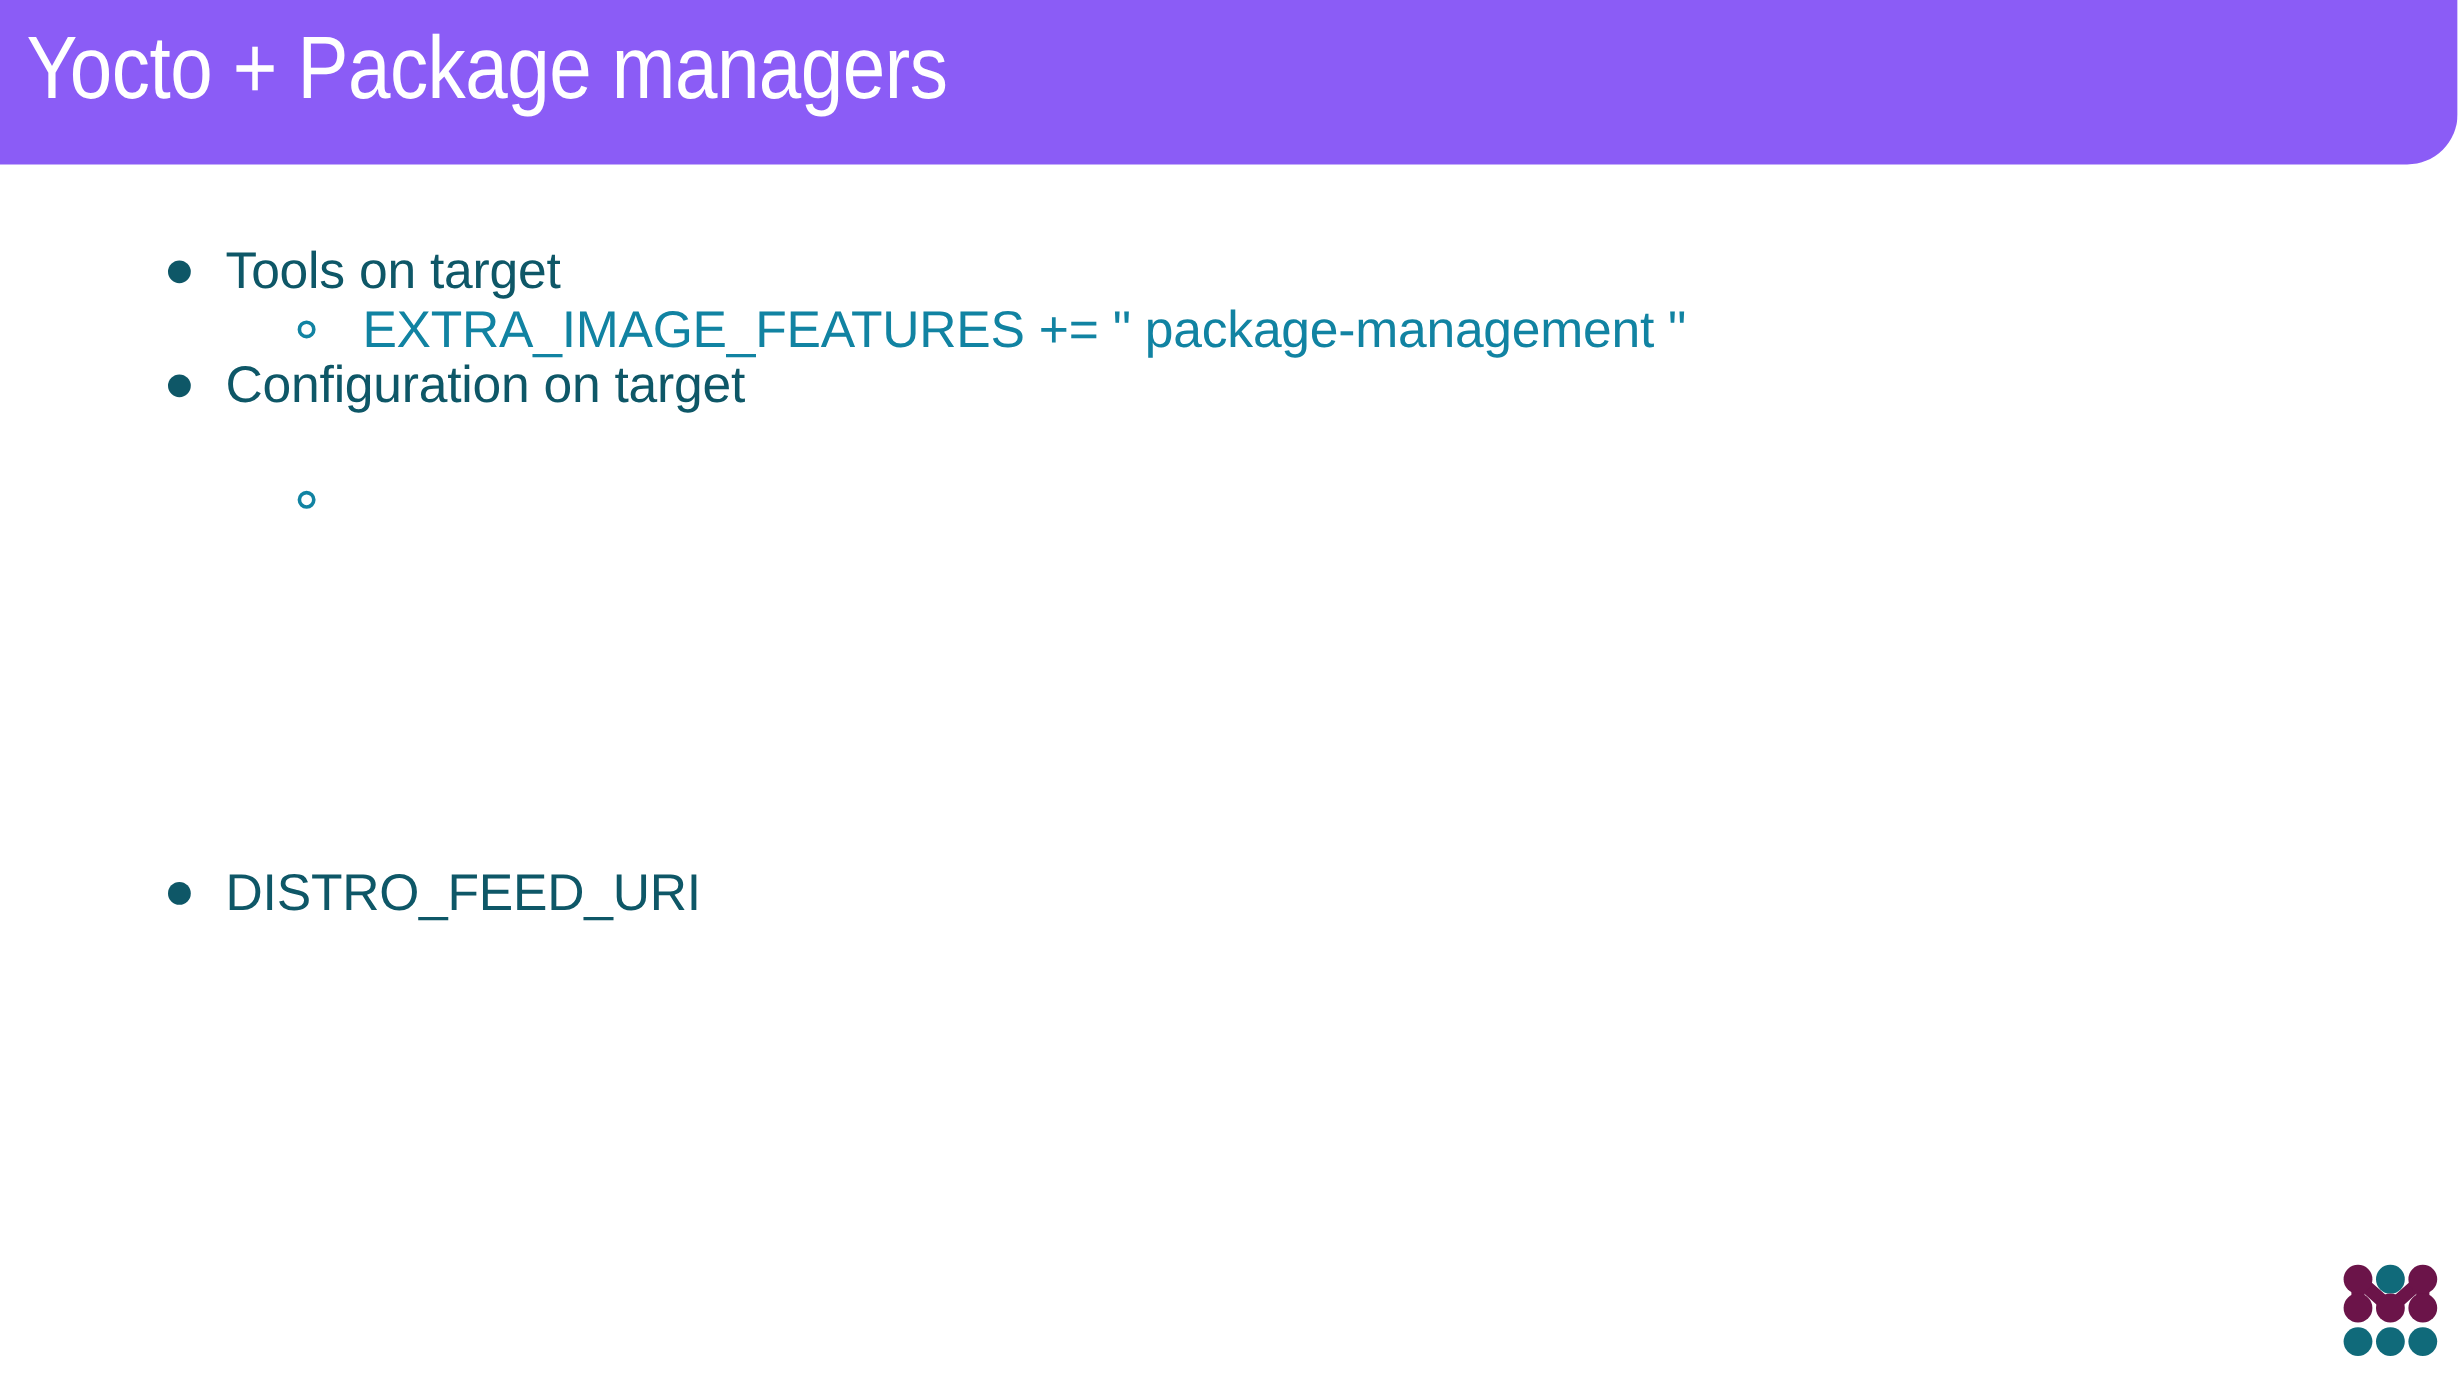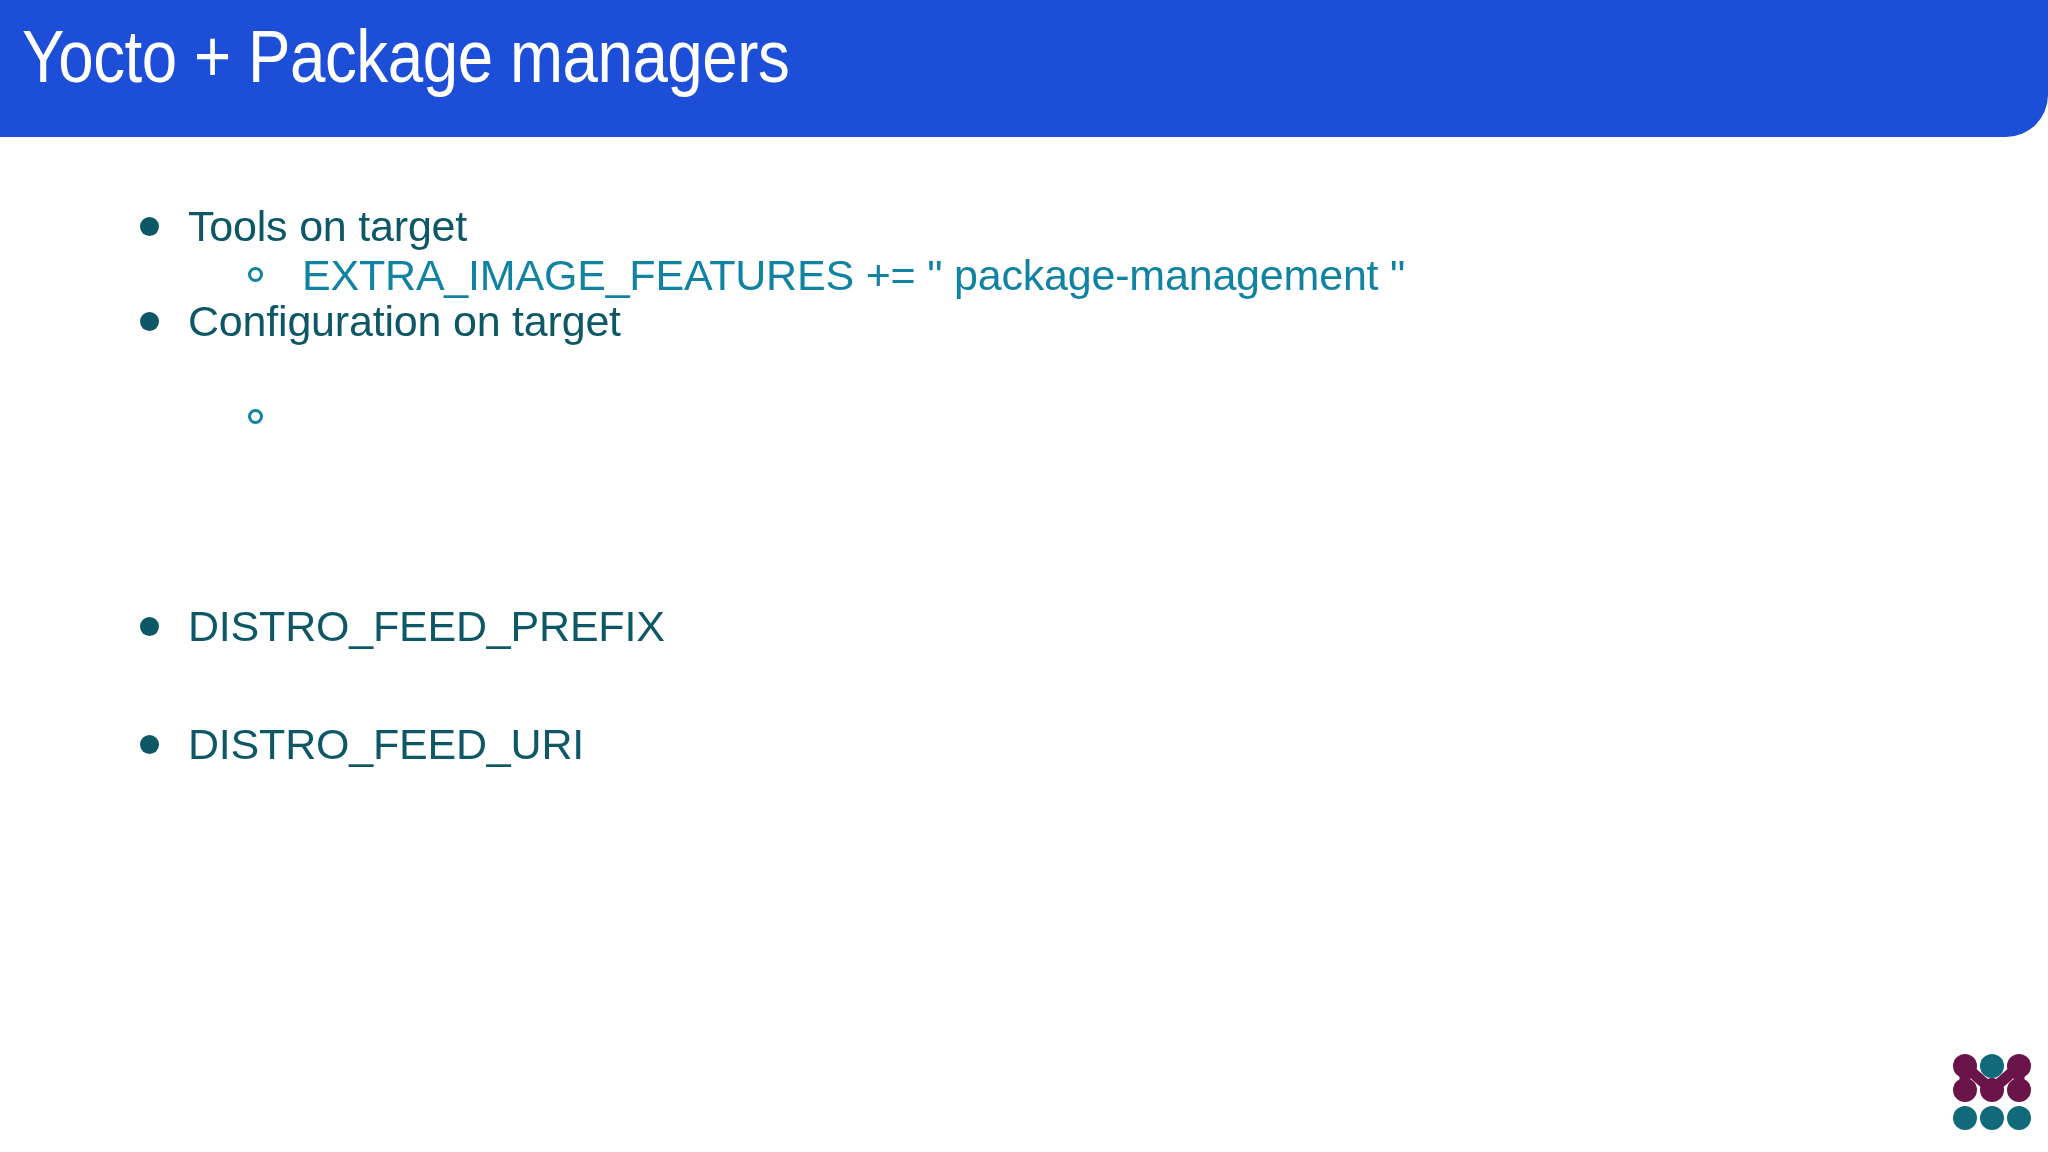--- a/index.html
+++ b/index.html
@@ -23,21 +23,21 @@
     background: #ffffff;
   }
 
   
   .title-band {
     position: absolute;
     left: 0;
     top: 0;
     width: 2048px;
     height: 137px;
-    background: #1d4ed8;
+    background: #8b5cf6;
     border-bottom-right-radius: 42px;
     overflow: hidden;
   }
   .title-text {
     position: absolute;
     left: 22px;
     top: 7px;
     font-family: "Liberation Sans", sans-serif;
     font-size: 74px;
     line-height: 100px;
@@ -159,24 +159,20 @@
     <div class="bullet-row lvl1 row-y3">
       <span class="marker"></span>
       <span class="label">Configuration on target</span>
     </div>
 
 
     <div class="bullet-row lvl2 row-y5">
       <span class="marker"></span>
     </div>
 
-    <div class="bullet-row lvl1 row-y6">
-      <span class="marker"></span>
-      <span class="label">DISTRO_FEED_PREFIX</span>
-    </div>
 
     <div class="bullet-row lvl1 row-y7">
       <span class="marker"></span>
       <span class="label">DISTRO_FEED_URI</span>
     </div>
 
 
   </div>
 
   <div class="logo">

